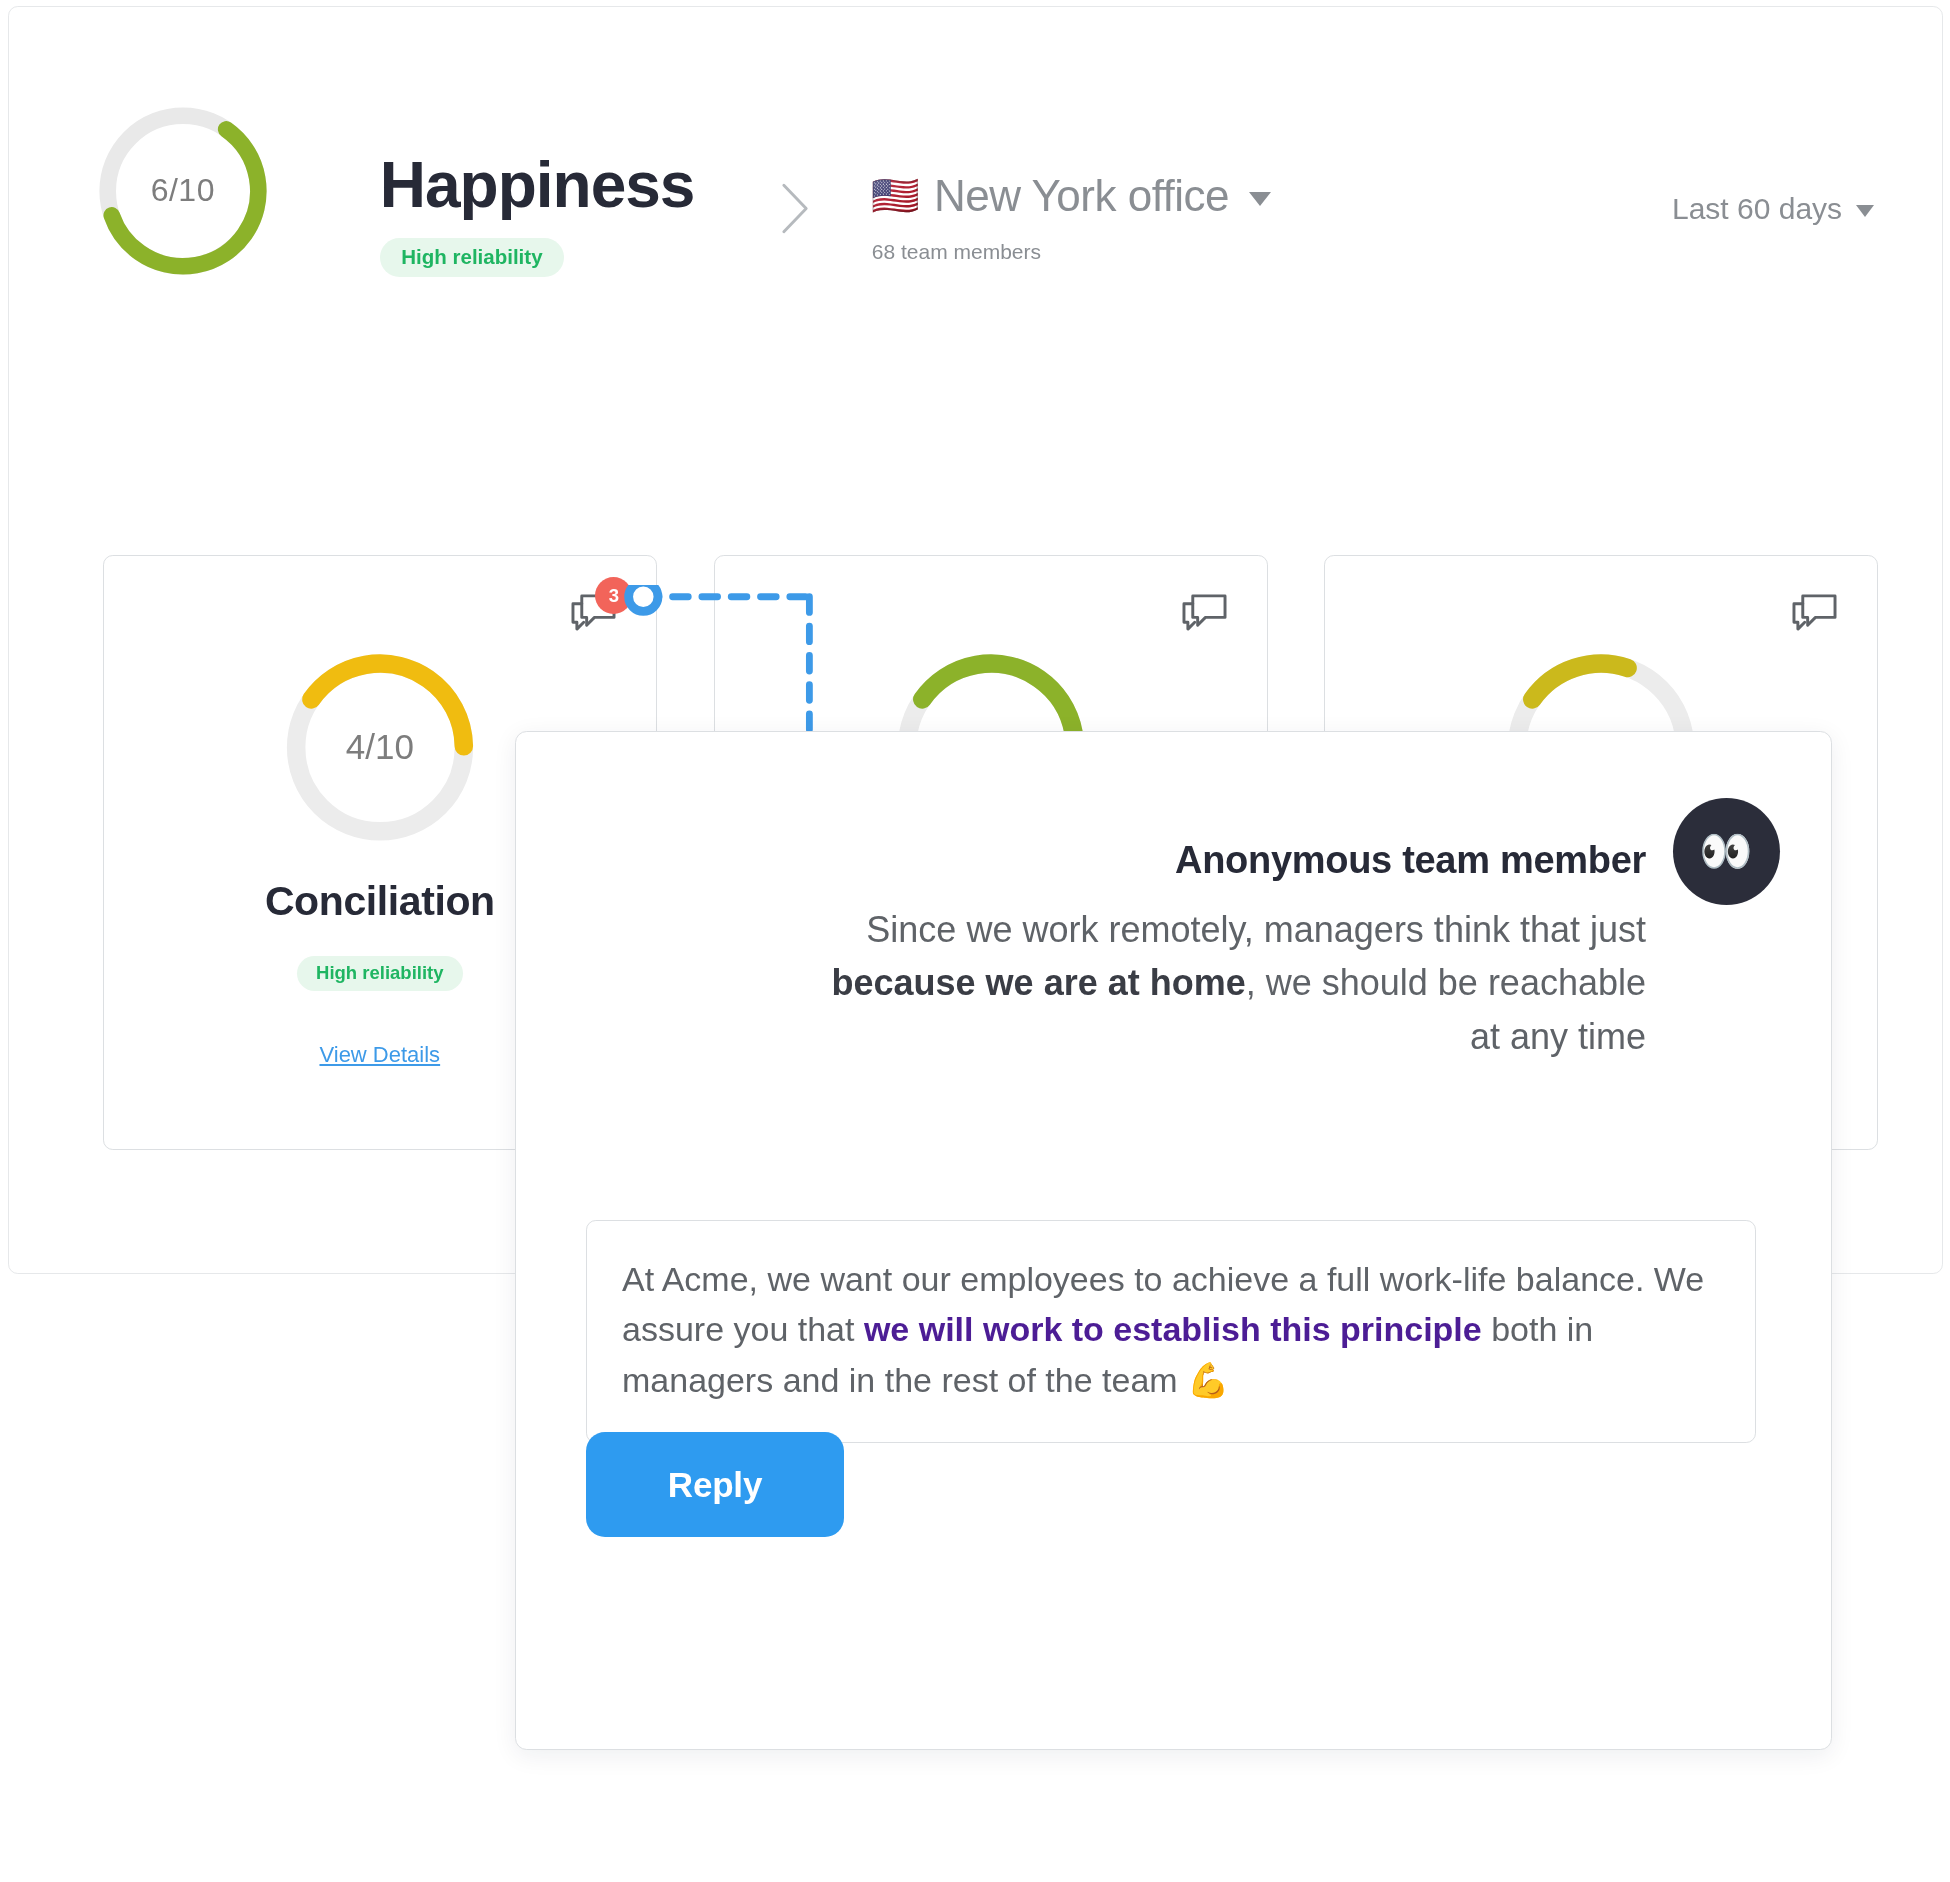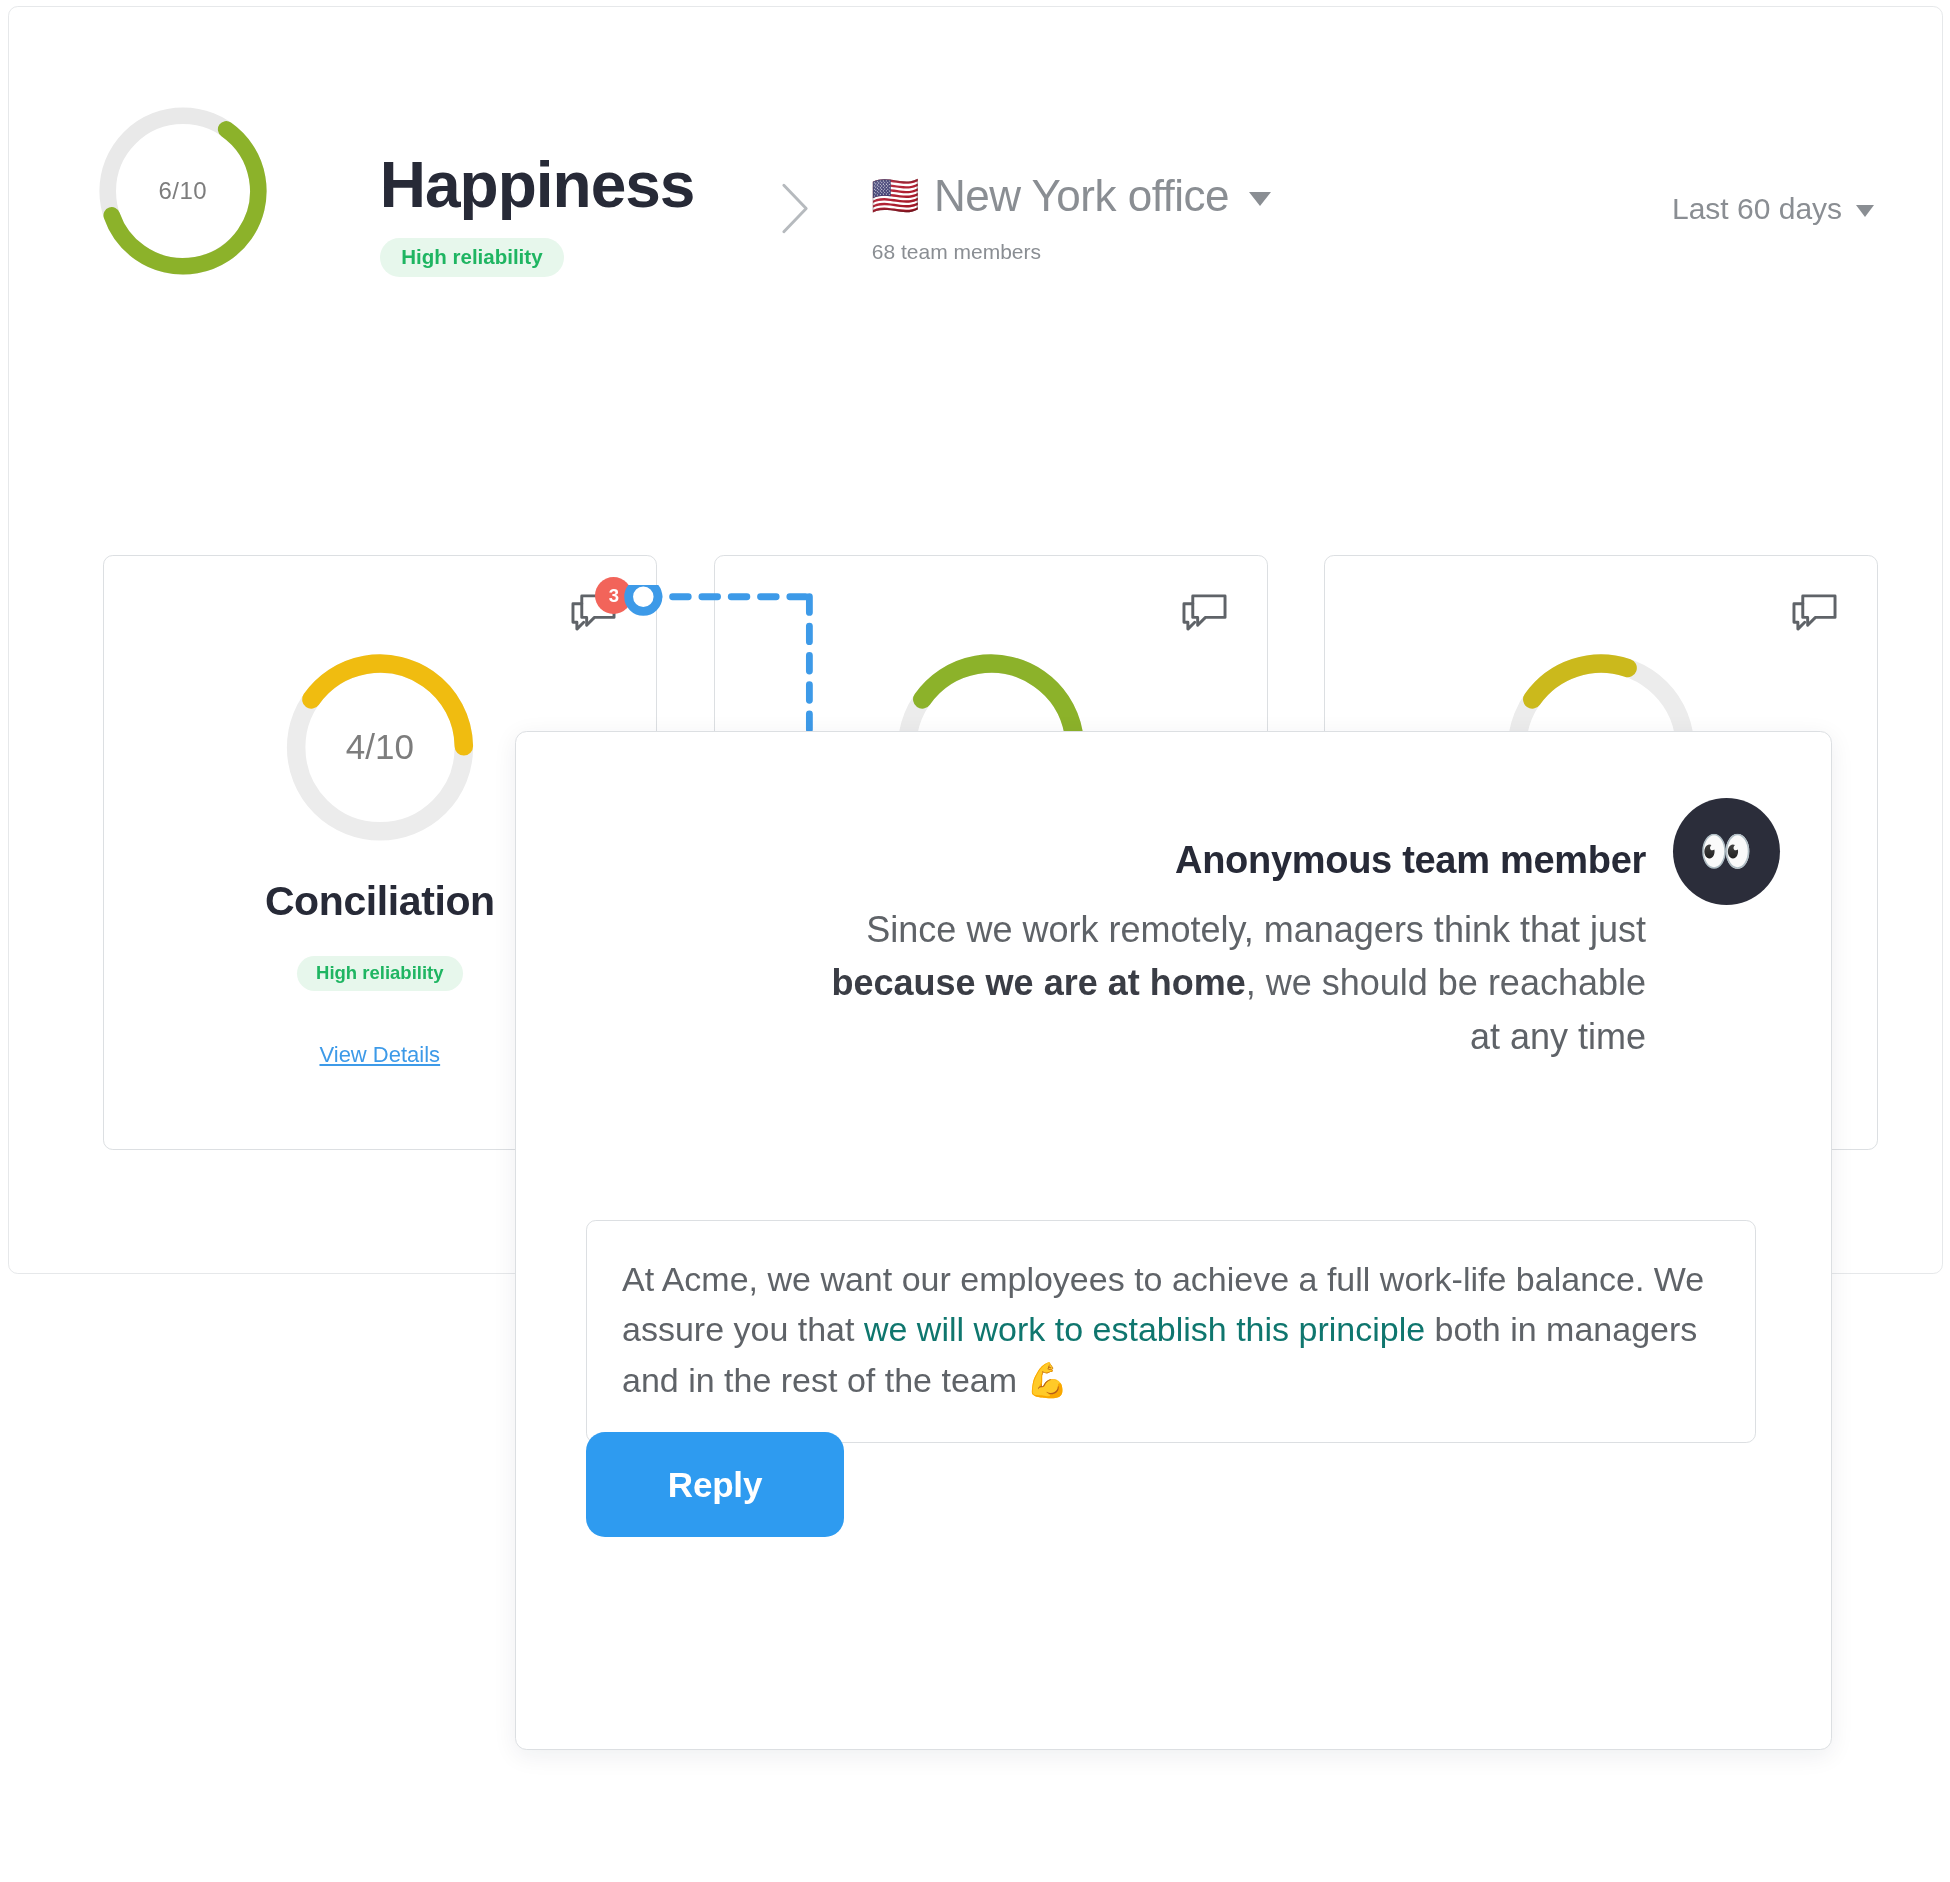--- a/index.html
+++ b/index.html
@@ -50,21 +50,21 @@
     height: 176px;
   }
   .hdr-gauge svg { display: block; }
   .hdr-gauge .gval {
     position: absolute;
     left: 0; top: 0;
     width: 176px; height: 176px;
     display: flex;
     align-items: center;
     justify-content: center;
-    font-size: 24px;
+    font-size: 32px;
     color: #7d7d7d;
     letter-spacing: 0.5px;
   }
 
   .hdr-titleblock {
     position: absolute;
     left: 371px;
     top: 146px;
   }
   .hdr-title {
@@ -370,21 +370,21 @@
     top: 488px;
     width: 1170px;
     box-sizing: border-box;
     border: 1px solid #dcdfe2;
     border-radius: 9.8px;
     padding: 33px 35px 37px 35px;
     font-size: 34px;
     line-height: 1.48;
     color: #5f6368;
   }
-  .reply-box b { color: #0f766e; font-weight: normal; }
+  .reply-box b { color: #4c1d95; font-weight: bold; }
 
   .reply-btn {
     position: absolute;
     left: 70px;
     top: 700px;
     width: 258px;
     height: 105px;
     background: #2e9bf0;
     border: none;
     border-radius: 19px;

